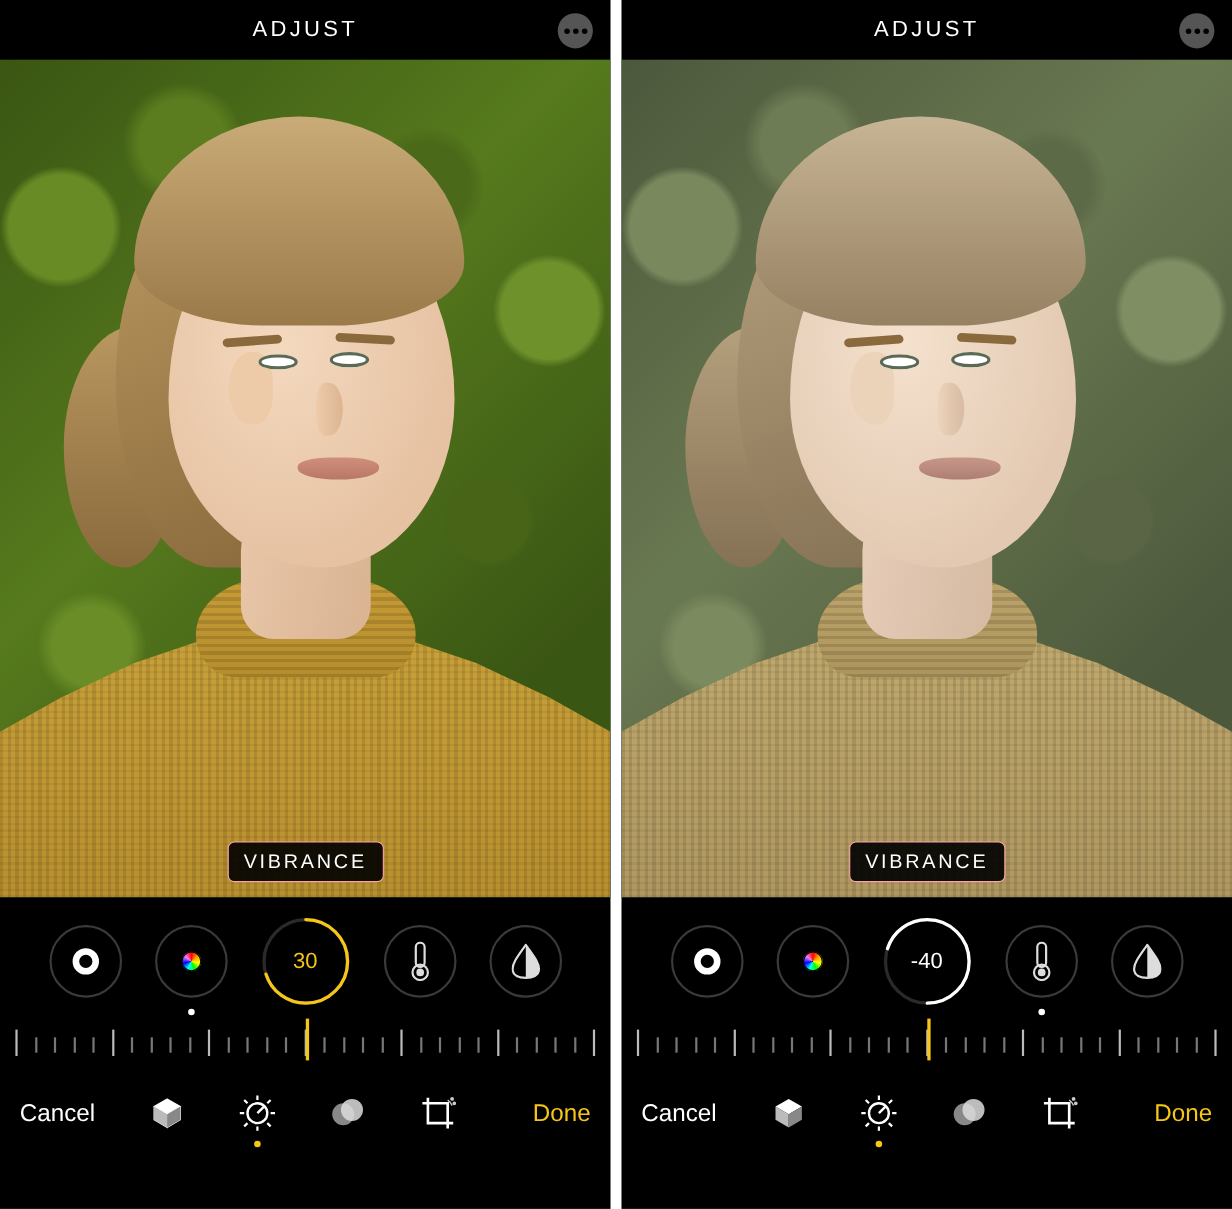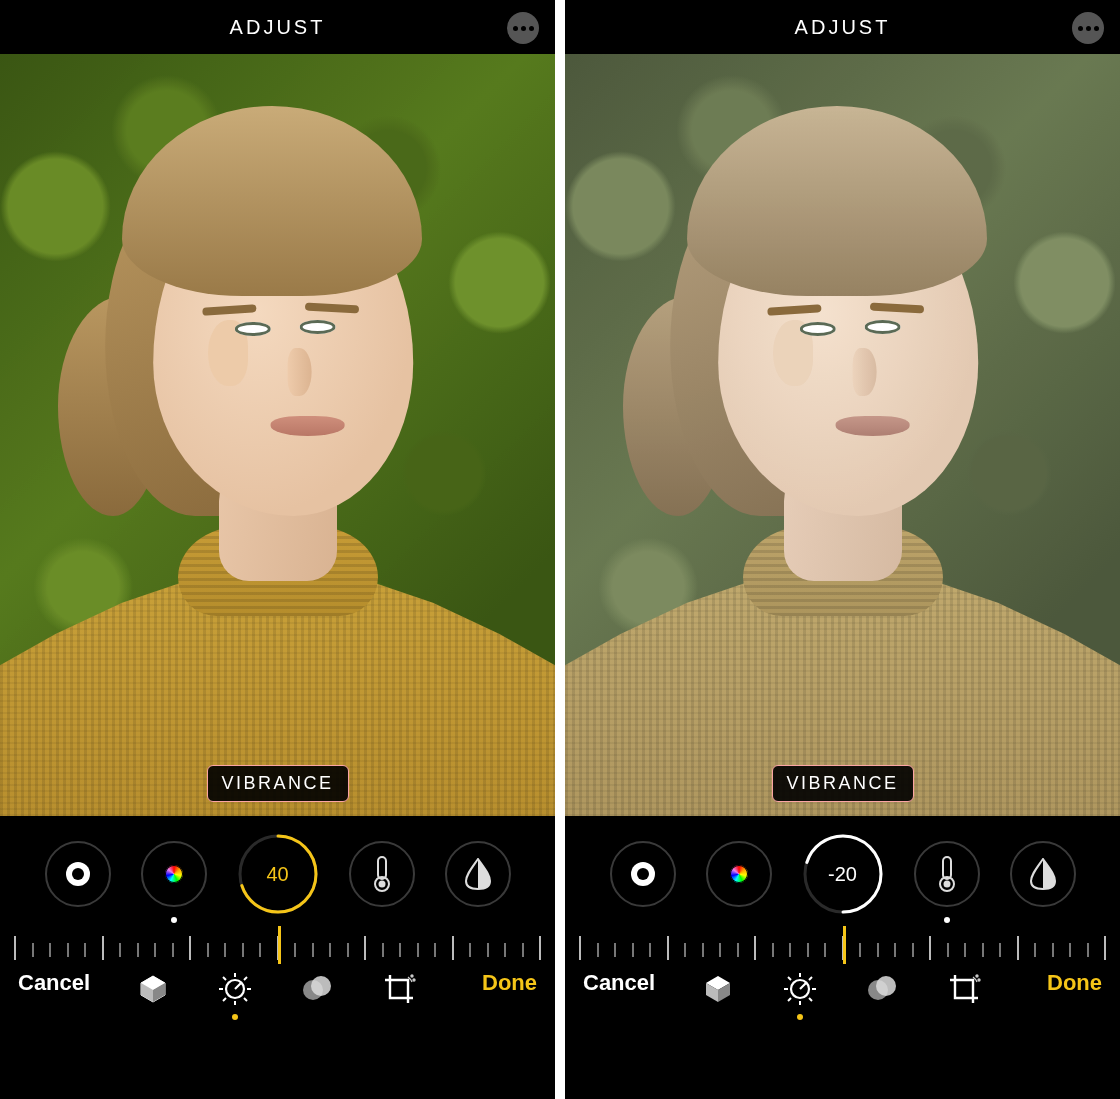--- a/index.html
+++ b/index.html
@@ -80,21 +80,21 @@
   .dial .val.white { color: #fff; }
   .dot-mark { position: absolute; bottom: -18px; left: 50%; transform: translateX(-50%); width: 6px; height: 6px; background: #fff; border-radius: 50%; }
 
   .ruler { height: 44px; position: relative; display:flex; align-items:center; }
   .ticks { position: absolute; left: 14px; right: 14px; top: 10px; height: 28px; display: flex; justify-content: space-between; }
   .ticks span { width: 2px; background: #777; }
   .ticks span.tall { height: 24px; background:#bbb; }
   .ticks span.short { height: 14px; align-self: center; }
   .indicator { position: absolute; top: 0; width: 3px; height: 38px; background: #f5c518; }
 
-  .bottombar { height: 84px; display: flex; align-items: flex-start; justify-content: space-between; padding: 0 18px; font-weight: bold; }
+  .bottombar { height: 84px; display: flex; align-items: center; justify-content: space-between; padding: 0 18px; }
   .txtbtn { color: #fff; font-size: 22px; cursor: pointer; }
   .txtbtn.accent { color: #f5c518; margin-left: 20px; }
   .toolicons { display: flex; gap: 44px; align-items: center; }
   .tool { width: 38px; height: 38px; display:flex; align-items:center; justify-content:center; cursor:pointer; position: relative; }
   .tool .sel { position:absolute; bottom:-12px; left:50%; transform:translateX(-50%); width:6px; height:6px; background:#f5c518; border-radius:50%; }
 
   
   .ic-cube svg, .ic-adjust svg, .ic-filters svg, .ic-crop svg { display:block; }
   .spectrum { width: 34px; height: 34px; border-radius: 50%; background: conic-gradient(red, orange, yellow, lime, cyan, blue, violet, red); border: 8px solid #000; box-shadow: 0 0 0 1px #000 inset; }
   .bw-dot { width: 24px; height:24px; border-radius:50%; background:#fff; position:relative; }
@@ -145,21 +145,21 @@
       </div>
       <div class="dial" style="position:relative">
         <div class="spectrum"></div>
         <div class="dot-mark"></div>
       </div>
       <div class="dial active">
         <svg class="ring" viewBox="0 0 82 82">
           <circle cx="41" cy="41" r="38" fill="none" stroke="#2a2a2a" stroke-width="3"></circle>
           <circle cx="41" cy="41" r="38" fill="none" stroke="#f5c518" stroke-width="3" stroke-dasharray="239" stroke-dashoffset="72" transform="rotate(-90 41 41)" stroke-linecap="round"></circle>
         </svg>
-        <span class="val">40</span>
+        <span class="val">30</span>
       </div>
       <div class="dial">
         <svg width="20" height="36" viewBox="0 0 20 36">
           <rect x="6" y="1" width="8" height="22" rx="4" fill="none" stroke="#ddd" stroke-width="2"></rect>
           <circle cx="10" cy="28" r="7" fill="none" stroke="#ddd" stroke-width="2"></circle>
           <circle cx="10" cy="28" r="3.5" fill="#ddd"></circle>
         </svg>
       </div>
       <div class="dial">
         <svg class="drop-svg" width="26" height="32" viewBox="0 0 26 32">
@@ -294,21 +294,21 @@
         <div class="bw-dot"></div>
       </div>
       <div class="dial">
         <div class="spectrum"></div>
       </div>
       <div class="dial active">
         <svg class="ring" viewBox="0 0 82 82">
           <circle cx="41" cy="41" r="38" fill="none" stroke="#2a2a2a" stroke-width="3"></circle>
           <circle cx="41" cy="41" r="38" fill="none" stroke="#ffffff" stroke-width="3" stroke-dasharray="239" stroke-dashoffset="72" transform="rotate(-90 41 41) scale(-1 1) translate(-82 0)" stroke-linecap="round"></circle>
         </svg>
-        <span class="val white">-20</span>
+        <span class="val white">-40</span>
       </div>
       <div class="dial" style="position:relative">
         <svg width="20" height="36" viewBox="0 0 20 36">
           <rect x="6" y="1" width="8" height="22" rx="4" fill="none" stroke="#ddd" stroke-width="2"></rect>
           <circle cx="10" cy="28" r="7" fill="none" stroke="#ddd" stroke-width="2"></circle>
           <circle cx="10" cy="28" r="3.5" fill="#ddd"></circle>
         </svg>
         <div class="dot-mark"></div>
       </div>
       <div class="dial">

